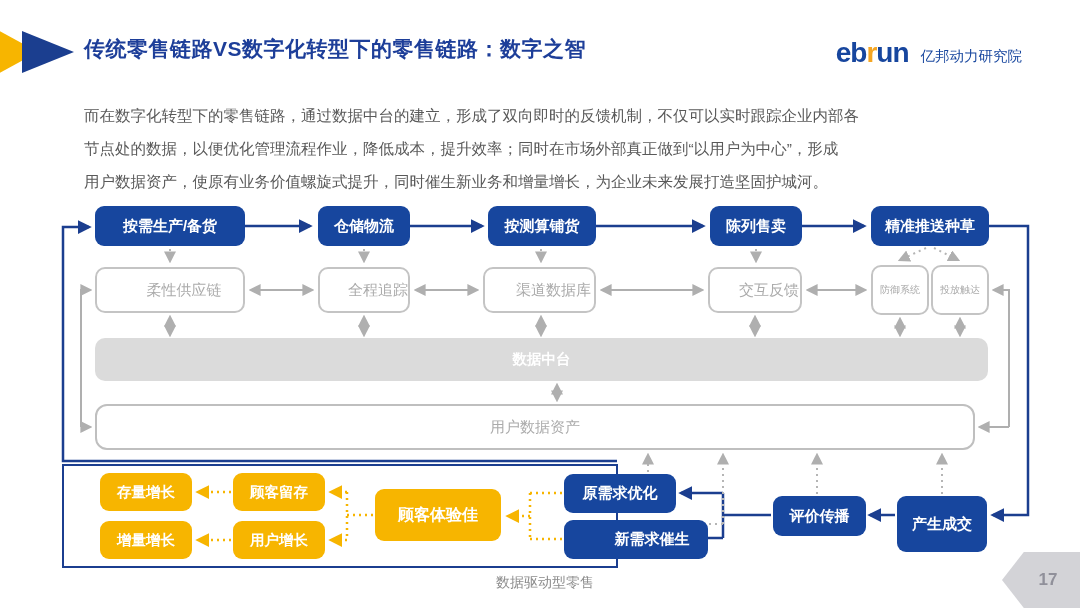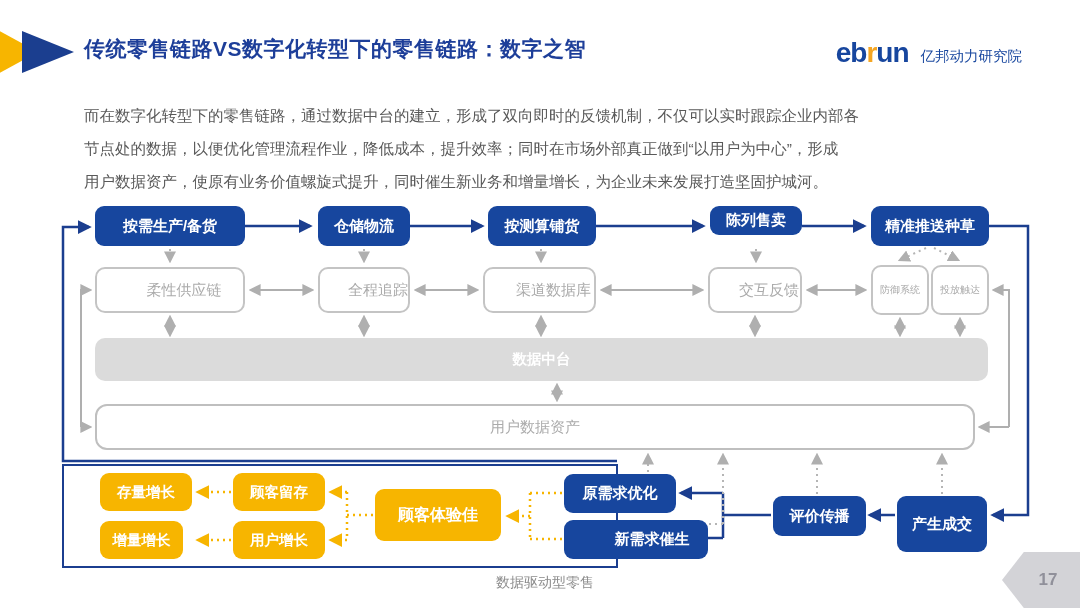--- a/index.html
+++ b/index.html
@@ -129,38 +129,38 @@
     <path d="M347,492 L331,492" marker-end="url(#ay)"></path>
     <path d="M347,540 L331,540" marker-end="url(#ay)"></path>
     <path d="M562,493 L530,493 M562,539 L530,539 M530,493 L530,539"></path>
     <path d="M530,516 L508,516" marker-end="url(#ay)"></path>
   </g>
 </svg>
 
 <div class="bluebox" style="left:95px;top:206px;width:150px;height:40px;">按需生产/备货</div>
 <div class="bluebox" style="left:318px;top:206px;width:92px;height:40px;">仓储物流</div>
 <div class="bluebox" style="left:488px;top:206px;width:108px;height:40px;">按测算铺货</div>
-<div class="bluebox" style="left:710px;top:206px;width:92px;height:29px;">陈列售卖</div>
+<div class="bluebox" style="left:710px;top:206px;width:92px;height:40px;">陈列售卖</div>
 <div class="bluebox" style="left:871px;top:206px;width:118px;height:40px;">精准推送种草</div>
 
 <div class="graybox" style="left:95px;top:267px;width:150px;height:46px;">柔性供应链</div>
 <div class="graybox" style="left:318px;top:267px;width:92px;height:46px;">全程追踪</div>
 <div class="graybox" style="left:483px;top:267px;width:113px;height:46px;">渠道数据库</div>
 <div class="graybox" style="left:708px;top:267px;width:94px;height:46px;">交互反馈</div>
 <div class="graybox small" style="left:871px;top:265px;width:58px;height:50px;">防御系统</div>
 <div class="graybox small" style="left:931px;top:265px;width:58px;height:50px;">投放触达</div>
 
 <div class="band" style="left:95px;top:338px;width:893px;height:43px;border-radius:10px;">数据中台</div>
 <div class="assets" style="left:95px;top:404px;width:880px;height:46px;">用户数据资产</div>
 
 <div class="inner-rect"></div>
 
 <div class="yellowbox" style="left:100px;top:473px;width:92px;height:38px;">存量增长</div>
 <div class="yellowbox" style="left:233px;top:473px;width:92px;height:38px;">顾客留存</div>
-<div class="yellowbox" style="left:100px;top:521px;width:83px;height:38px;">增量增长</div>
+<div class="yellowbox" style="left:100px;top:521px;width:92px;height:38px;">增量增长</div>
 <div class="yellowbox" style="left:233px;top:521px;width:92px;height:38px;">用户增长</div>
 <div class="yellowbox" style="left:375px;top:489px;width:126px;height:52px;font-size:16px;">顾客体验佳</div>
 
 <div class="bluebox" style="left:564px;top:474px;width:112px;height:39px;">原需求优化</div>
 <div class="bluebox" style="left:564px;top:520px;width:112px;height:39px;padding-left:32px;">新需求催生</div>
 <div class="bluebox" style="left:773px;top:496px;width:93px;height:40px;">评价传播</div>
 <div class="bluebox" style="left:897px;top:496px;width:90px;height:56px;">产生成交</div>
 
 <div class="abs caption">数据驱动型零售</div>
 <div class="abs page-badge">

